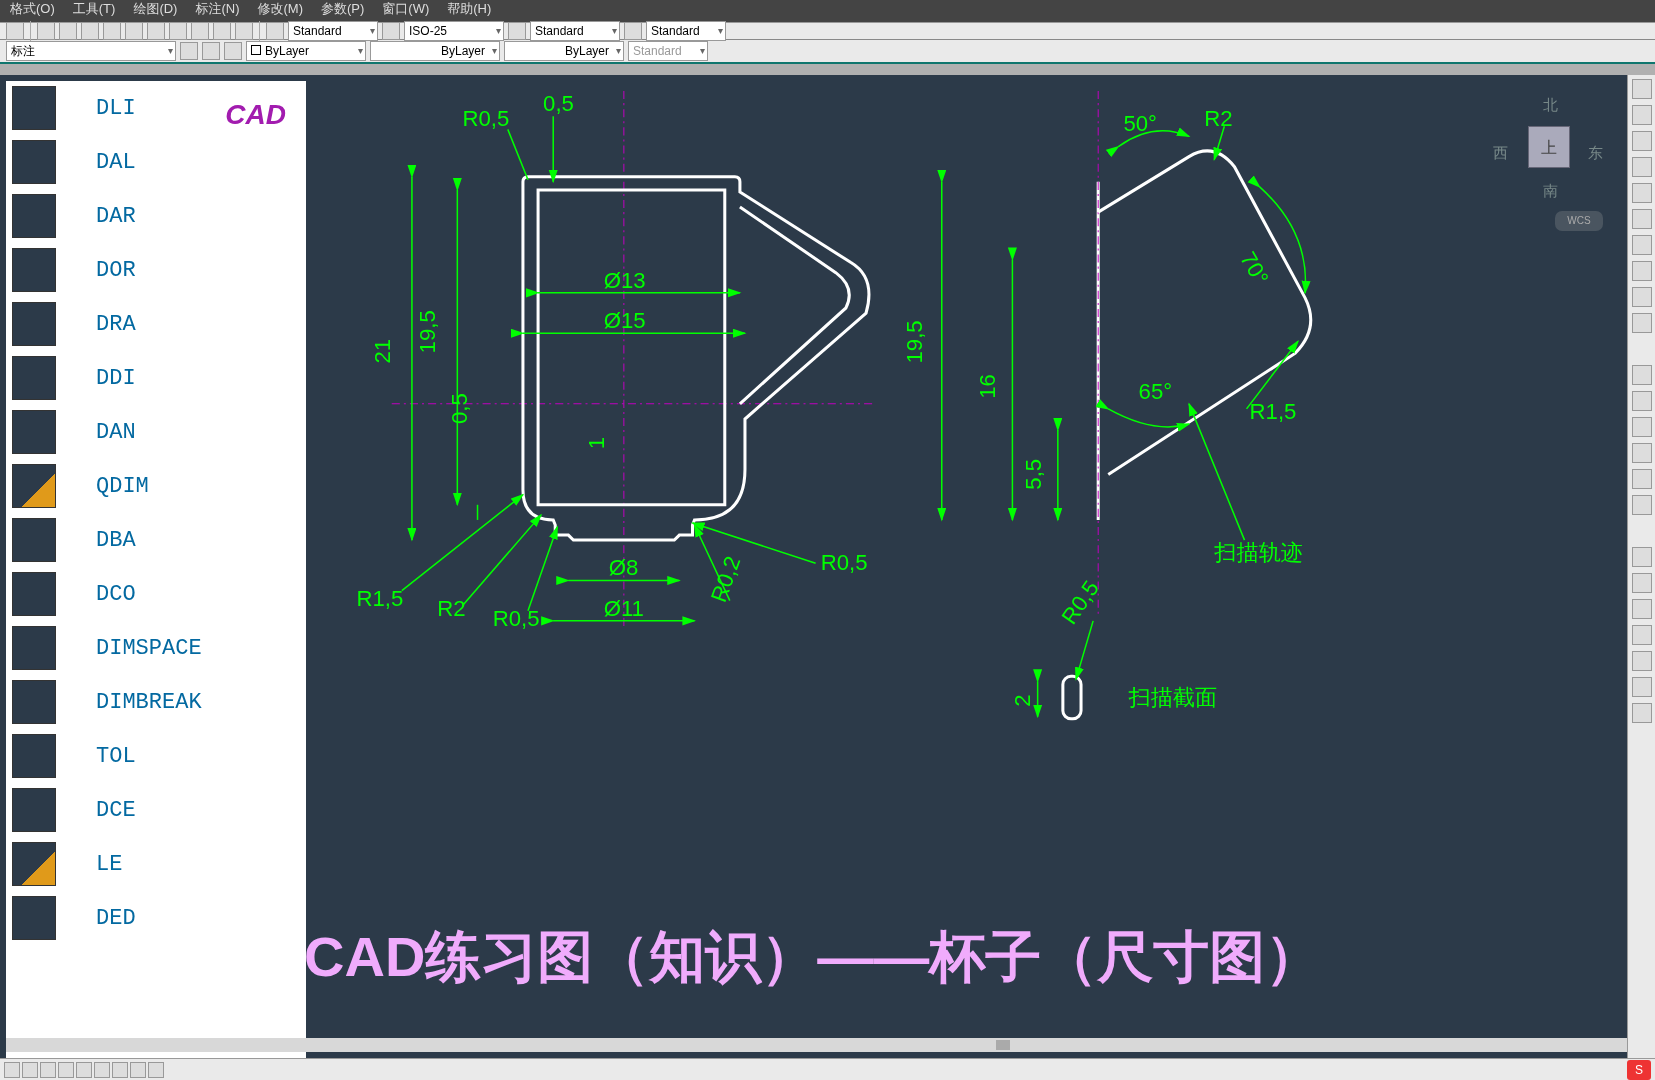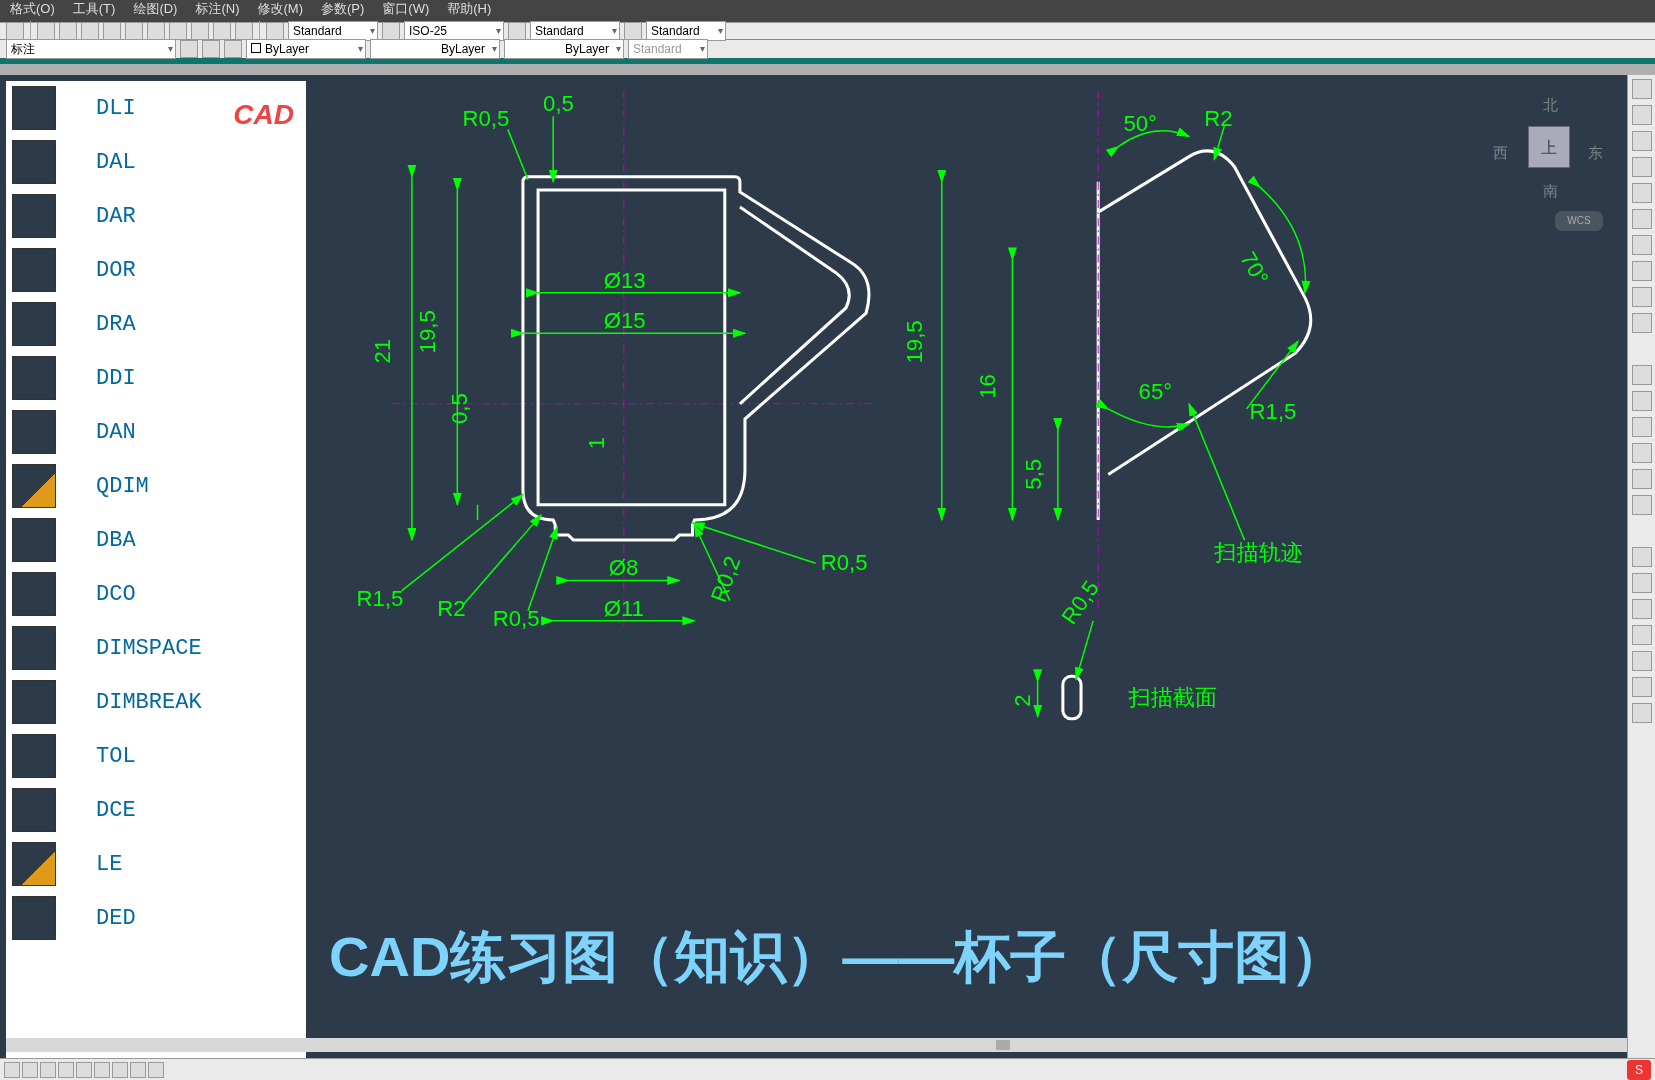--- a/index.html
+++ b/index.html
@@ -1,37 +1,37 @@
 <!DOCTYPE html>
 <html><head>
 <meta charset="utf-8">
 <style>
 *{box-sizing:border-box;margin:0;padding:0;font-family:"Microsoft YaHei",Arial,sans-serif}
 body{width:1655px;height:1080px;overflow:hidden;background:#b0b0b0;position:relative}
 .menubar{height:22px;background:#444;display:flex;padding-left:10px;gap:18px;}
 .menubar span{color:#ddd;font-size:13px}
 .tb{height:18px;background:#eaeaea;border-top:1px solid #999;border-bottom:1px solid #888;display:flex;align-items:center;padding:0 6px;gap:4px}
-.tb2{height:24px;background:#eaeaea;border-bottom:6px solid #0f766e;display:flex;align-items:center;padding:0 6px;gap:4px}
+.tb2{height:24px;background:#eaeaea;border-bottom:2px solid #0f766e;display:flex;align-items:center;padding:0 6px;gap:4px}
 .sep{width:1px;height:20px;background:#aaa;margin:0 2px}
 .ico{width:18px;height:18px;background:#ddd;border:1px solid #999;display:inline-block}
 .dd{height:20px;background:#fff;border:1px solid #999;font-size:12px;padding:0 14px 0 4px;line-height:18px;position:relative}
 .dd::after{content:"▾";position:absolute;right:2px;top:0;font-size:10px;color:#666}
 .ws{position:absolute;left:0;top:75px;right:0;bottom:22px;background:#2c3a49}
 .canvas{position:absolute;left:6px;top:6px;right:22px;bottom:22px;background:#2c3a49}
 .panel{position:absolute;left:0;top:0;width:300px;height:985px;background:#fff}
 .prow{display:flex;align-items:center;height:54px;padding-left:6px}
 .pico{width:44px;height:44px;background:#2c3a49;border:1px solid #333;margin-right:40px}
 .ptxt{font-family:"Courier New",monospace;font-size:22px;color:#0369a1}
-.brand{position:absolute;top:18px;right:12px;font-size:28px;font-weight:bold;color:#ef4444;font-style:italic}
+.brand{position:absolute;top:18px;right:20px;font-size:28px;font-weight:bold;color:#a21caf;font-style:italic}
 .draw{position:absolute;left:305px;top:10px;right:10px;bottom:10px}
 .dimtxt{fill:#0f0;font-size:22px}
 .cline{stroke:#0f0;stroke-width:1.5}
 .oline{stroke:#fff;stroke-width:3;fill:none}
 .pline{stroke:#c000c0;stroke-width:1;stroke-dasharray:8 4 2 4}
-.title{position:absolute;left:323px;bottom:40px;font-size:56px;font-weight:bold;color:#7dd3fc}
+.title{position:absolute;left:298px;bottom:40px;font-size:56px;font-weight:bold;color:#f0abfc}
 .hsc{position:absolute;left:6px;bottom:6px;right:22px;height:14px;background:#d8d8d8}
 .vsc{position:absolute;right:6px;top:6px;bottom:22px;width:14px;background:#d8d8d8}
 .vsc::before{content:"";position:absolute;top:2px;left:2px;right:2px;height:12px;background:#aaa}
 .hsc::before{content:"";position:absolute;left:990px;top:2px;bottom:2px;width:14px;background:#aaa}
 .cube{position:absolute;top:15px;right:30px;width:110px;height:110px;text-align:center}
 .cube .n,.cube .s,.cube .e,.cube .w{position:absolute;color:#788;font-size:15px}
 .cube .n{top:0;left:50px}.cube .s{bottom:5px;left:50px}.cube .e{right:0;top:48px}.cube .w{left:0;top:48px}
 .cube .f{position:absolute;top:30px;left:35px;width:42px;height:42px;background:#aab;border:1px solid #667;line-height:42px;color:#444}
 .wcs{position:absolute;top:130px;right:30px;width:48px;height:20px;background:#4a5560;color:#aaa;font-size:10px;text-align:center;line-height:20px;border-radius:7px}
 .rtb{position:absolute;right:0;top:0;bottom:0;width:28px;background:#eaeaea;border-left:1px solid #999;display:flex;flex-direction:column;align-items:center;padding:4px 0;gap:6px}

